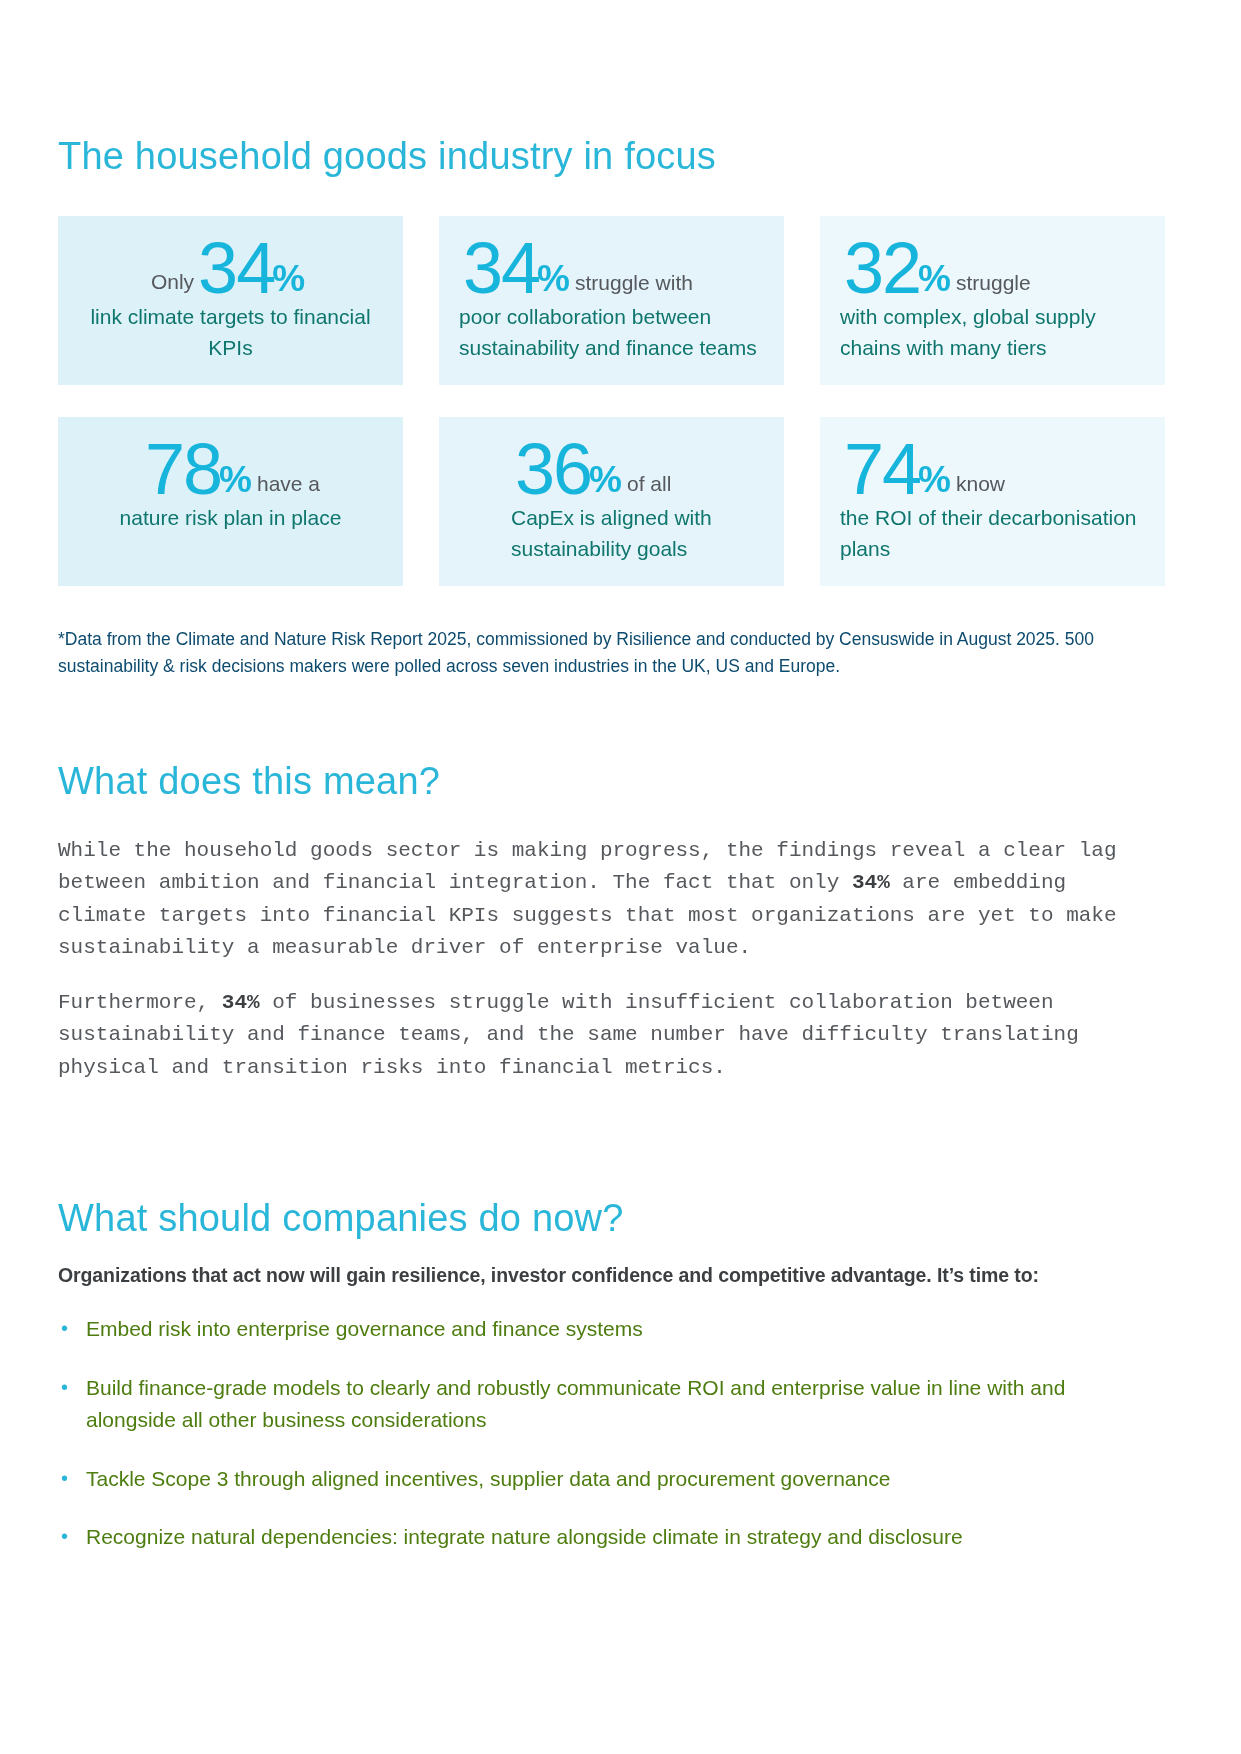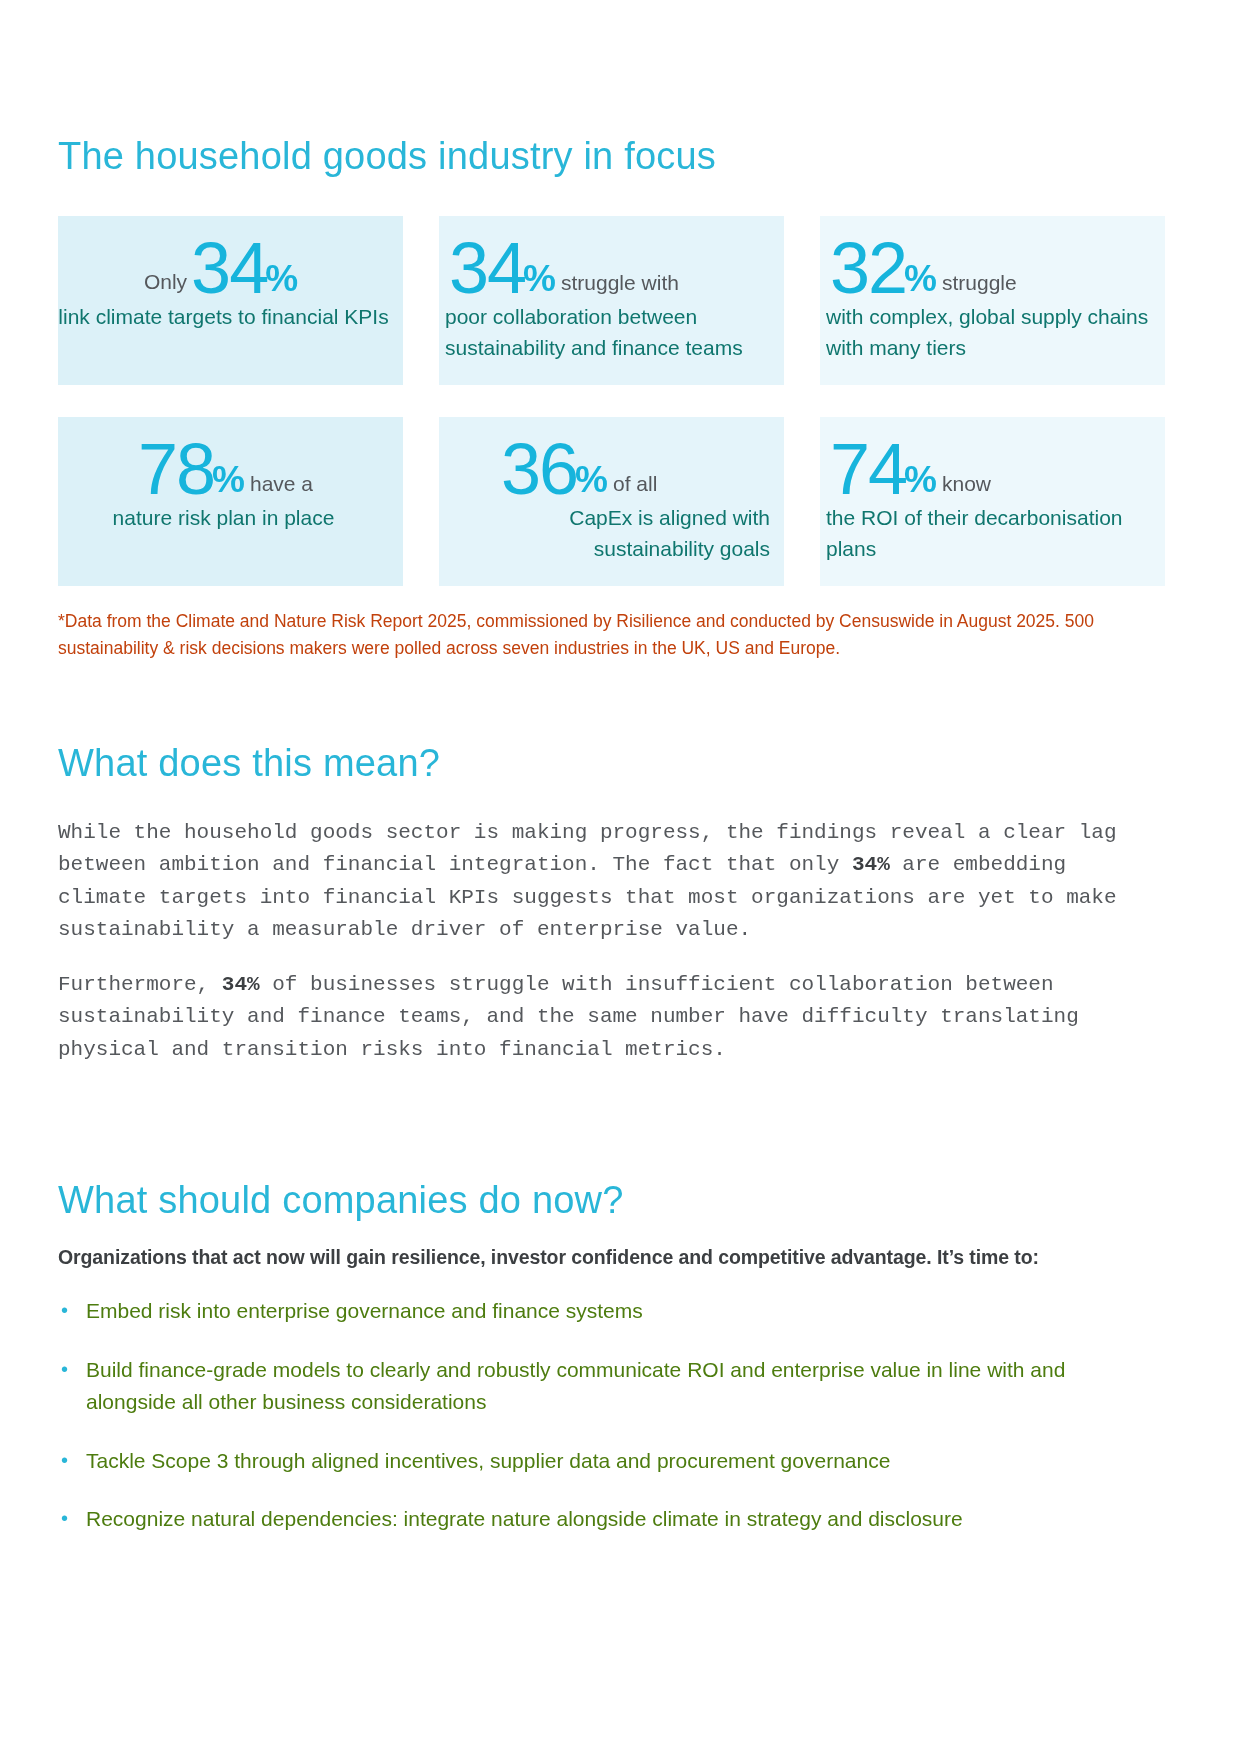--- a/index.html
+++ b/index.html
@@ -46,21 +46,21 @@
   
   .cards-grid {
     margin-top: 38px;
     display: grid;
     grid-template-columns: 345px 345px 345px;
     column-gap: 36px;
     row-gap: 32px;
   }
   .stat-card {
     background: #DCF1F8;
-    padding: 18px 14px 22px 0;
+    padding: 18px 14px 22px 14px;
     box-sizing: border-box;
     min-height: 165px;
   }
   .stat-card.tint-light { background: #EDF8FC; }
   .stat-card.tint-mid   { background: #E4F4FA; }
 
   .stat-head {
     display: flex;
     align-items: baseline;
     flex-wrap: wrap;
@@ -100,28 +100,28 @@
     top: -3px;
   }
   .stat-body {
     font-size: 21px;
     color: #0f766e;
     line-height: 1.45;
     margin-top: 0;
   }
   .stat-card.align-center .stat-body { text-align: center; }
   .stat-card.align-left   .stat-body { text-align: left; padding-left: 6px; }
-  .stat-card.align-indent .stat-body { text-align: right; padding-left: 58px; }
+  .stat-card.align-indent .stat-body { text-align: left; padding-left: 58px; }
 
   
   .footnote {
-    margin-top: 22px;
+    margin-top: 40px;
     font-size: 17.5px;
     line-height: 1.5;
-    color: #c2410c;
+    color: #0c4a6e;
     max-width: 1105px;
   }
 
   
   .body-para {
     font-size: 21px;
     line-height: 1.55;
     color: #55585c;
     margin: 0 0 22px 0;
     max-width: 1090px;

